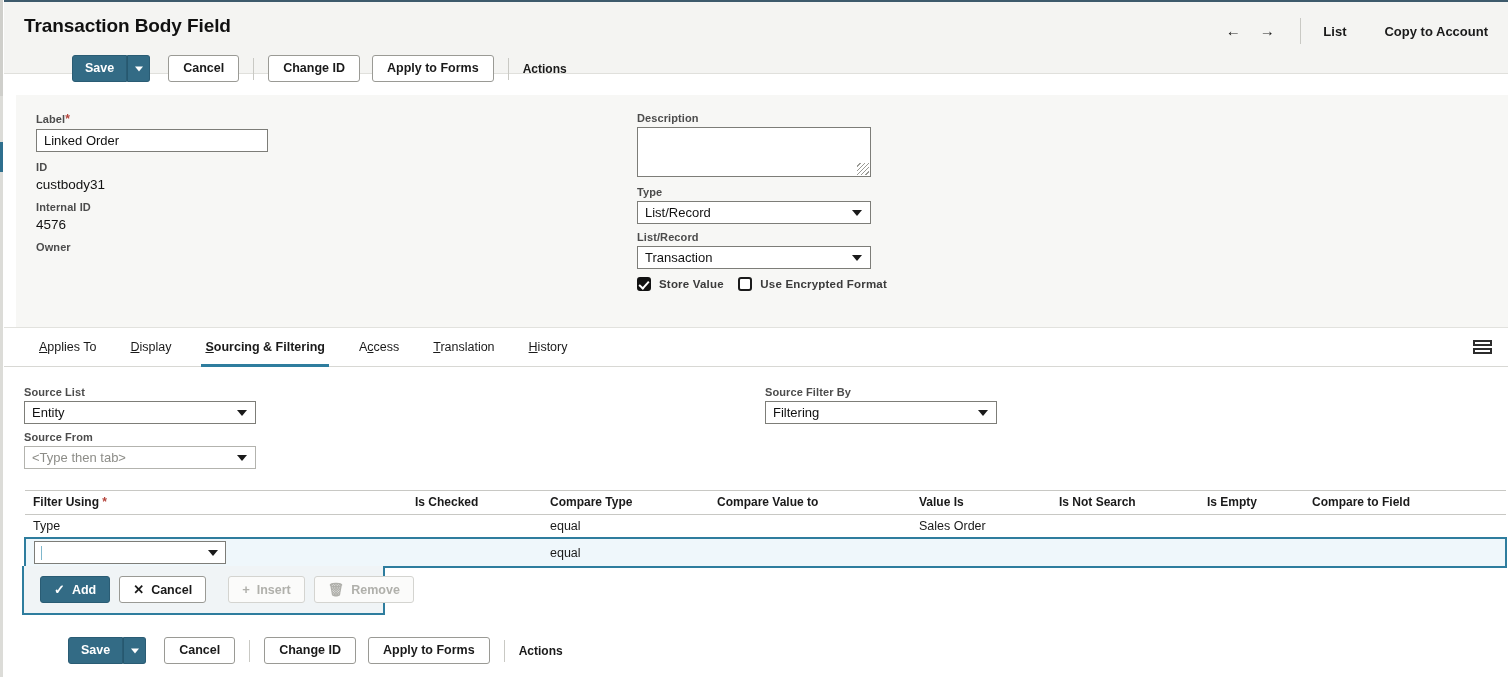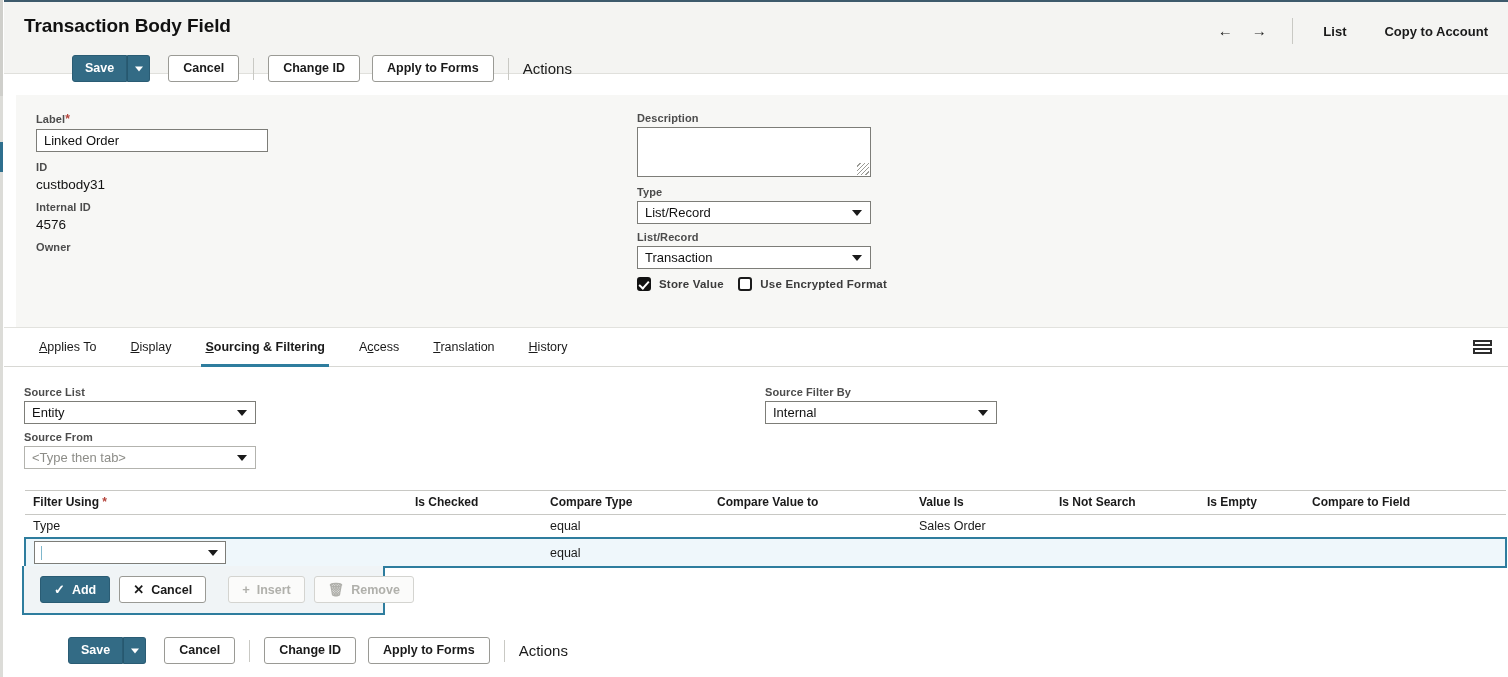--- a/index.html
+++ b/index.html
@@ -114,22 +114,22 @@
   }
   .gap-s { width: 12px; }
   .gap-m { width: 18px; }
   .sep {
     width: 1px;
     height: 22px;
     background: #c9c9c4;
     margin: 0 14px;
   }
   .actions-link {
-    font-size: 15px;
-    font-weight: normal;
+    font-size: 12px;
+    font-weight: bold;
     color: #1a1a1a;
     cursor: pointer;
     white-space: nowrap;
   }
 
   
   .topnav {
     position: absolute;
     top: 18px; right: 20px;
     display: flex;
@@ -145,21 +145,21 @@
     color: #222;
     cursor: pointer;
     line-height: 18px;
   }
   .topnav .sep2 {
     width: 1px; height: 26px; background: #c9c9c4; margin: 0 22px 0 16px;
   }
   .topnav-link {
     color: #1a1a1a;
     cursor: pointer;
-    margin-left: 8px;
+    margin-left: 0;
   }
   .topnav-link + .topnav-link { margin-left: 38px; }
 
   
   .formarea {
     position: absolute;
     left: 4px; top: 95px; right: 0; height: 232px;
     background: #f7f7f5;
     box-sizing: border-box;
     margin-left: 12px;
@@ -570,21 +570,21 @@
       <div class="fld-label mt-2">Source From</div>
       <div class="selbox muted">
         <span class="seltext">&lt;Type then tab&gt;</span>
         <span class="arrow"></span>
       </div>
     </div>
 
     <div class="src-col2">
       <div class="fld-label">Source Filter By</div>
       <div class="selbox">
-        <span class="seltext">Internal</span>
+        <span class="seltext">Filtering</span>
         <span class="arrow"></span>
       </div>
     </div>
 
     <div class="tablewrap">
       <table class="grid">
         <colgroup>
           <col style="width:382px">
             <col style="width:135px">
             <col style="width:167px">

